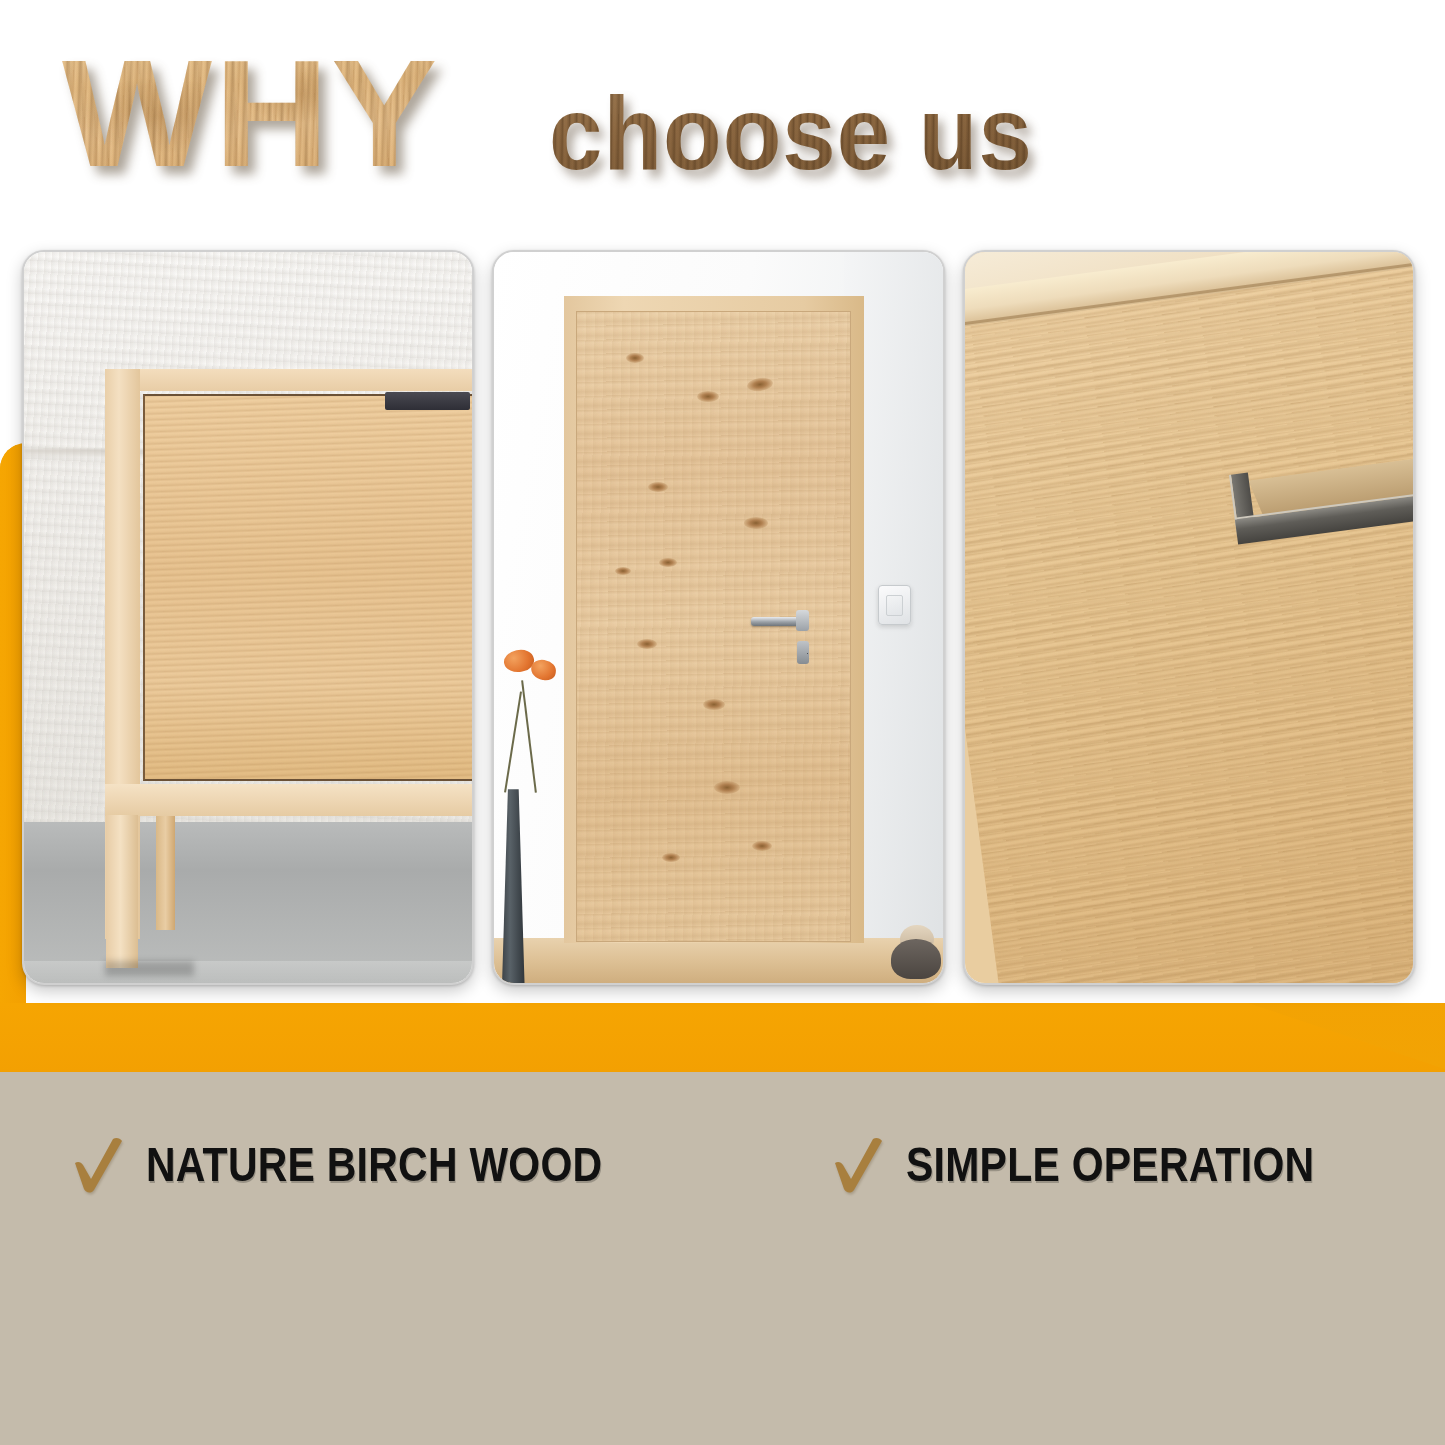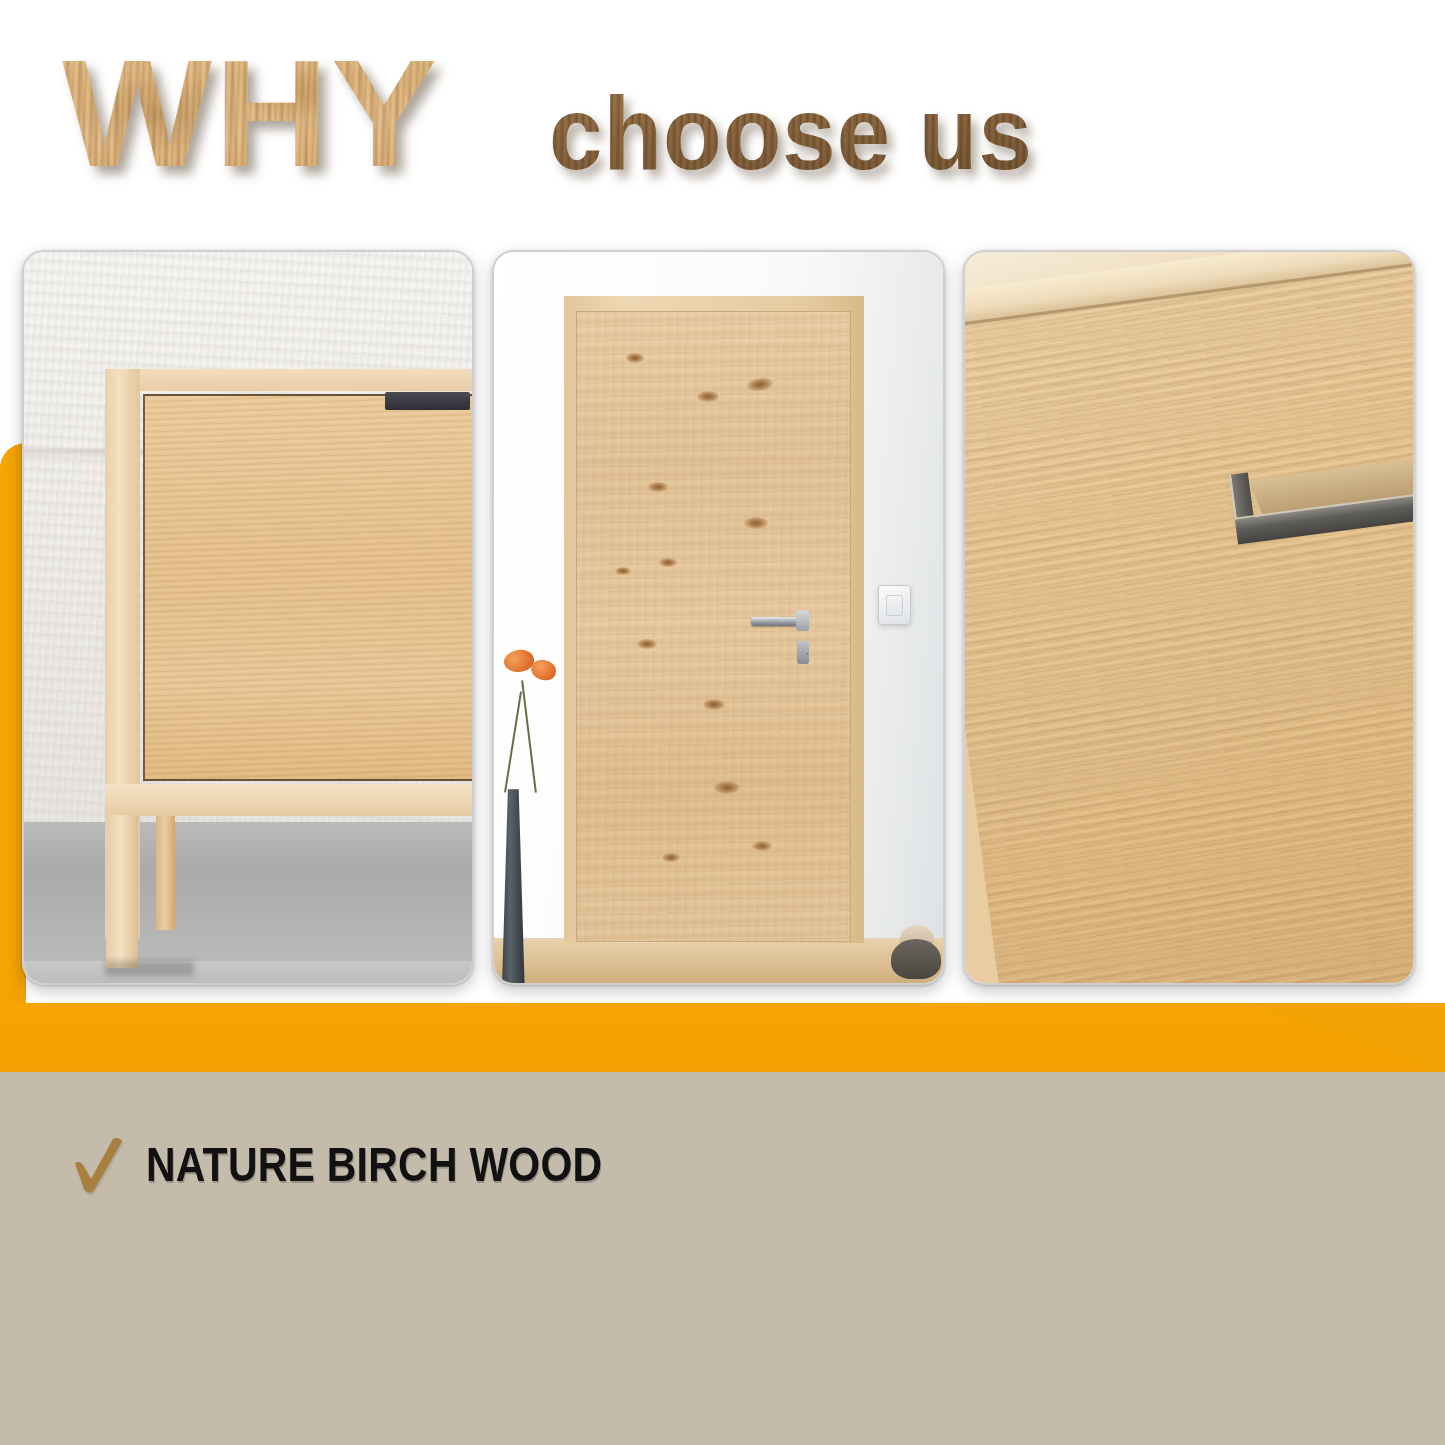--- a/index.html
+++ b/index.html
@@ -459,15 +459,23 @@
     <div class="feature">
       <span class="check">
         <svg viewBox="0 0 54 58" xmlns="http://www.w3.org/2000/svg">
           <path d="M3 27 C6 25 9 26 11 29 L19 43 L41 3 C44 1 48 2 50 5 L22 54 C19 58 14 57 12 53 Z" fill="#a87f3e"></path>
         </svg>
       </span>
       <span class="feature-label">NATURE BIRCH WOOD</span>
     </div>
 
 
+    <div class="feature">
+      <span class="check">
+        <svg viewBox="0 0 54 58" xmlns="http://www.w3.org/2000/svg">
+          <path d="M3 27 C6 25 9 26 11 29 L19 43 L41 3 C44 1 48 2 50 5 L22 54 C19 58 14 57 12 53 Z" fill="#a87f3e"></path>
+        </svg>
+      </span>
+      <span class="feature-label">SIMPLE OPERATION</span>
+    </div>
 
   </div>
 </div>
 
 </body></html>

